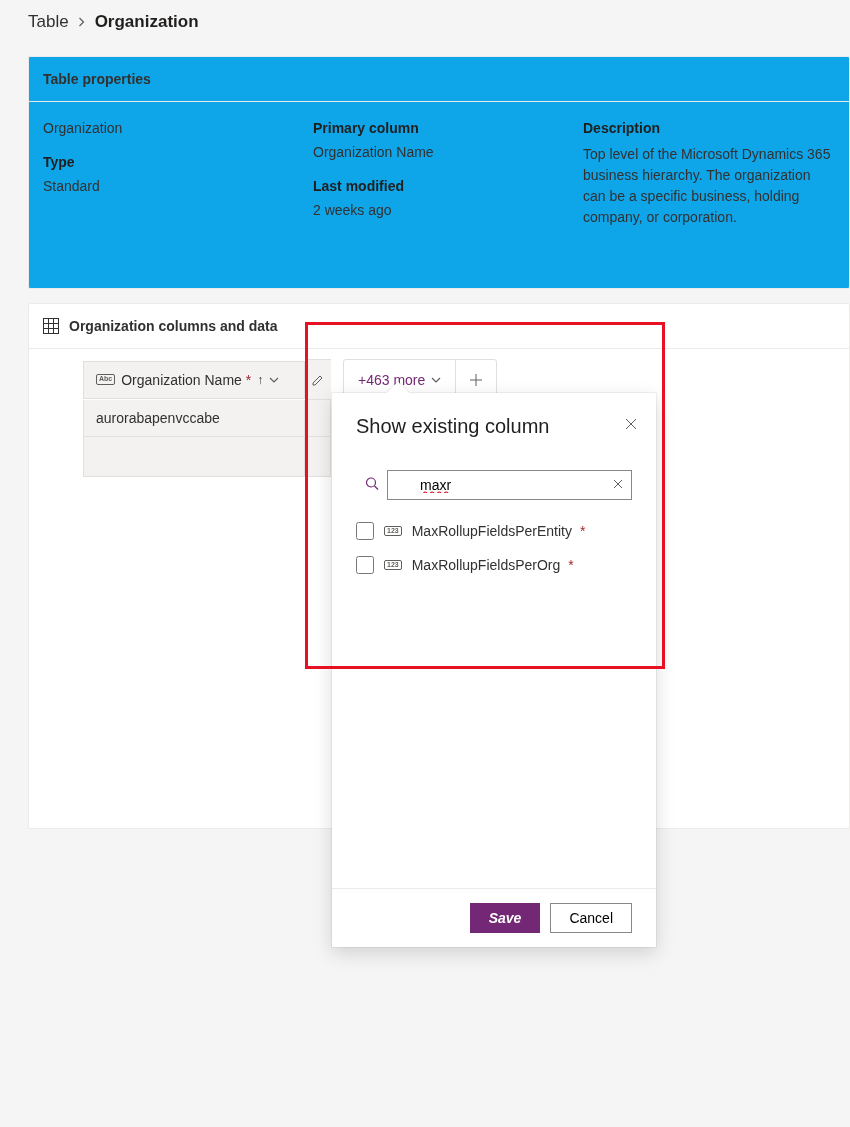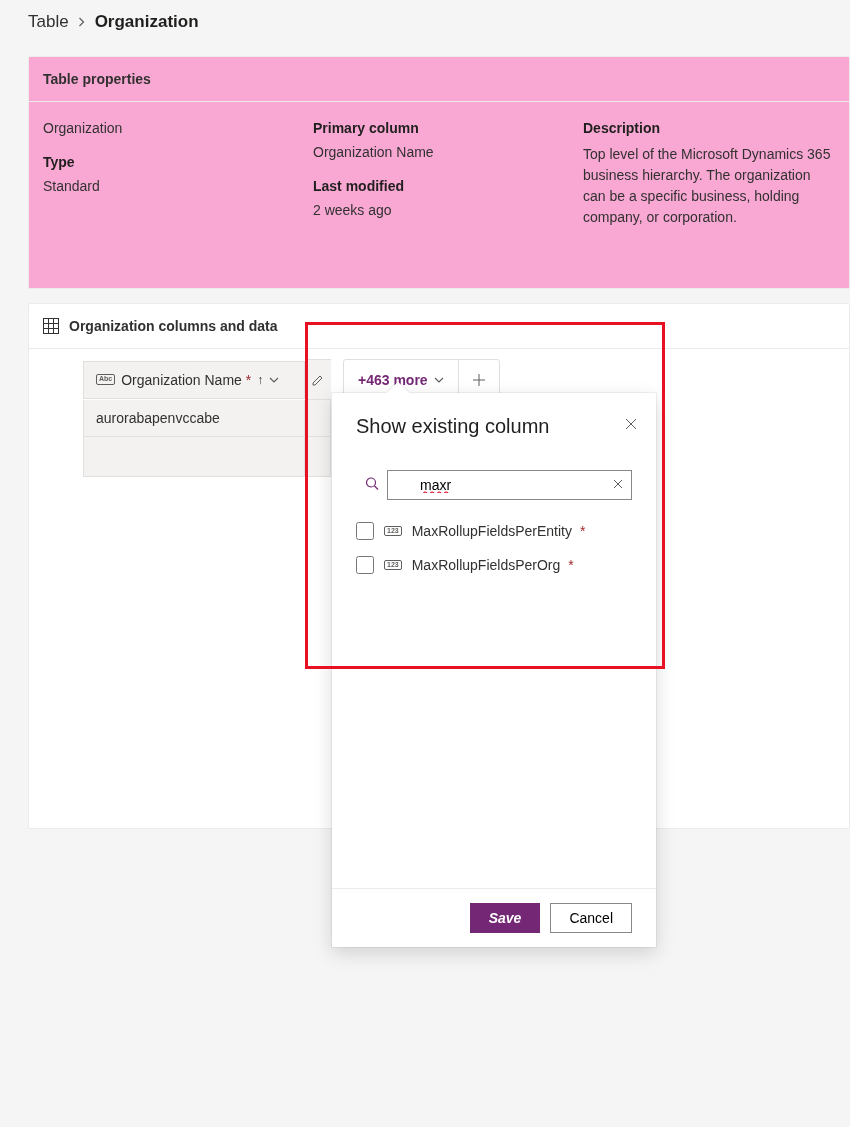--- a/index.html
+++ b/index.html
@@ -30,21 +30,21 @@
     }
     .breadcrumb-sep {
       color: #605e5c;
       font-size: 13px;
     }
     .breadcrumb-current {
       font-weight: 600;
       color: #201f1e;
     }
     .card {
-      background: #f9a8d4;
+      background: #0ea5e9;
       margin: 12px 0 0 28px;
       border: 1px solid #edebe9;
       border-radius: 2px;
       overflow: hidden;
     }
     .card-header {
       padding: 14px 14px;
       border-bottom: 1px solid #edebe9;
       font-weight: 600;
       font-size: 14px;
@@ -148,21 +148,21 @@
       background: #fff;
       height: 41px;
     }
     .more-btn {
       display: flex;
       align-items: center;
       gap: 6px;
       padding: 0 14px;
       color: #742774;
       cursor: pointer;
-      font-weight: 700;
+      font-weight: 400;
     }
     .chev {
       font-size: 10px;
       color: #605e5c;
     }
     .pill-divider {
       width: 1px;
       background: #e1dfdd;
     }
     .plus-btn {

